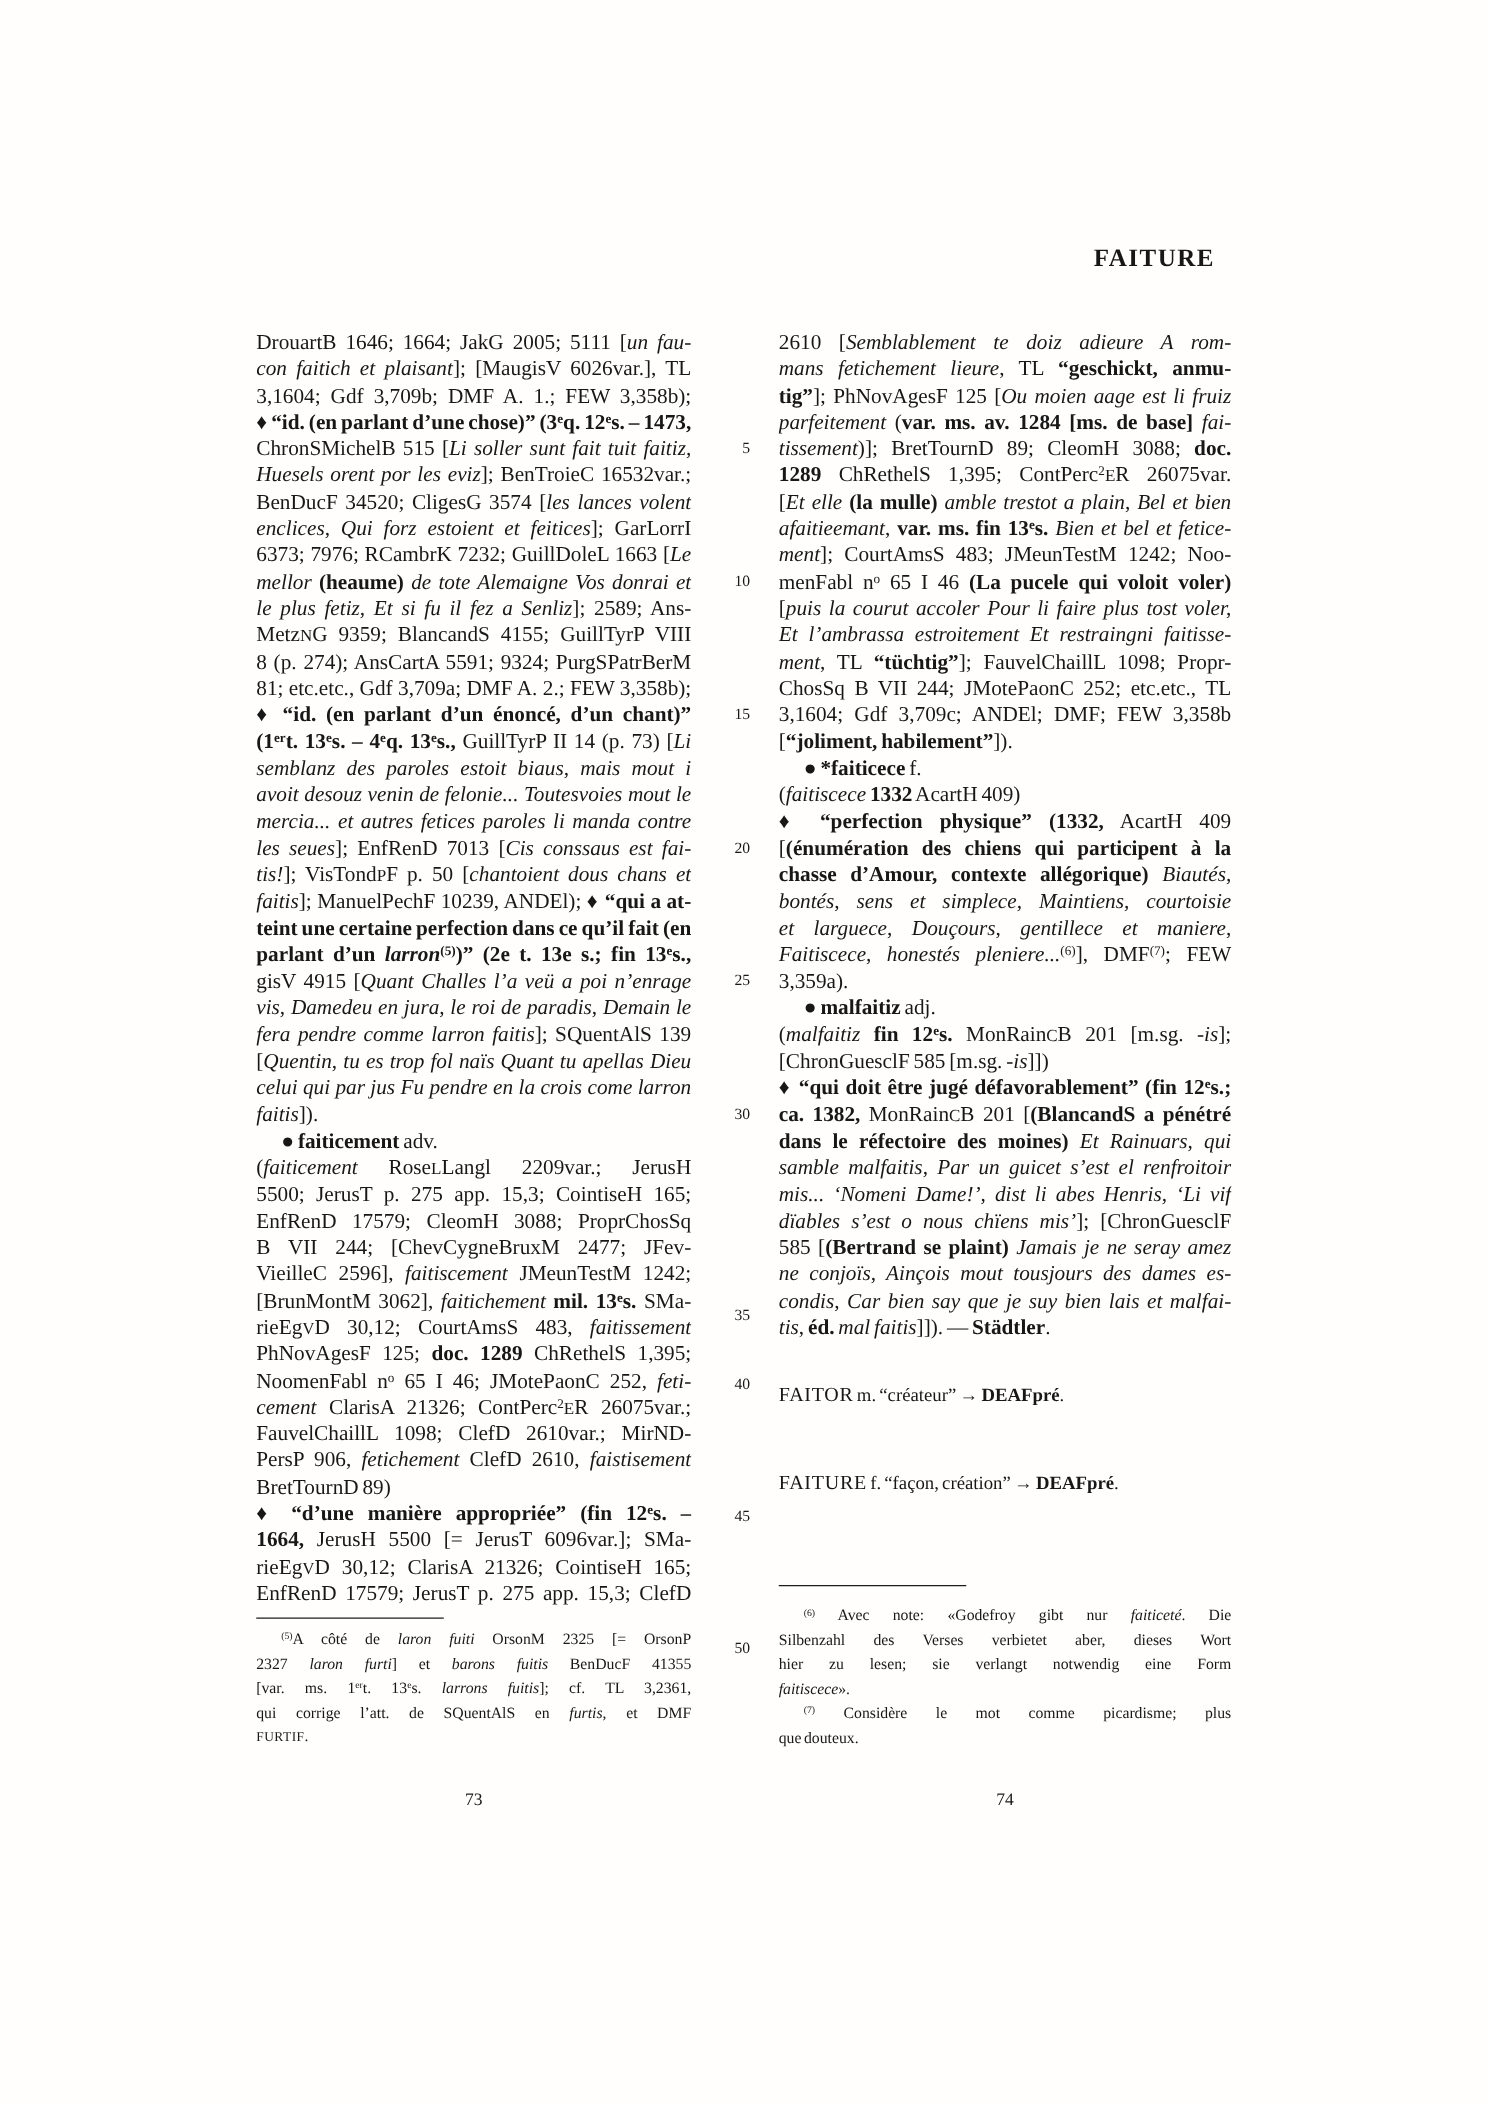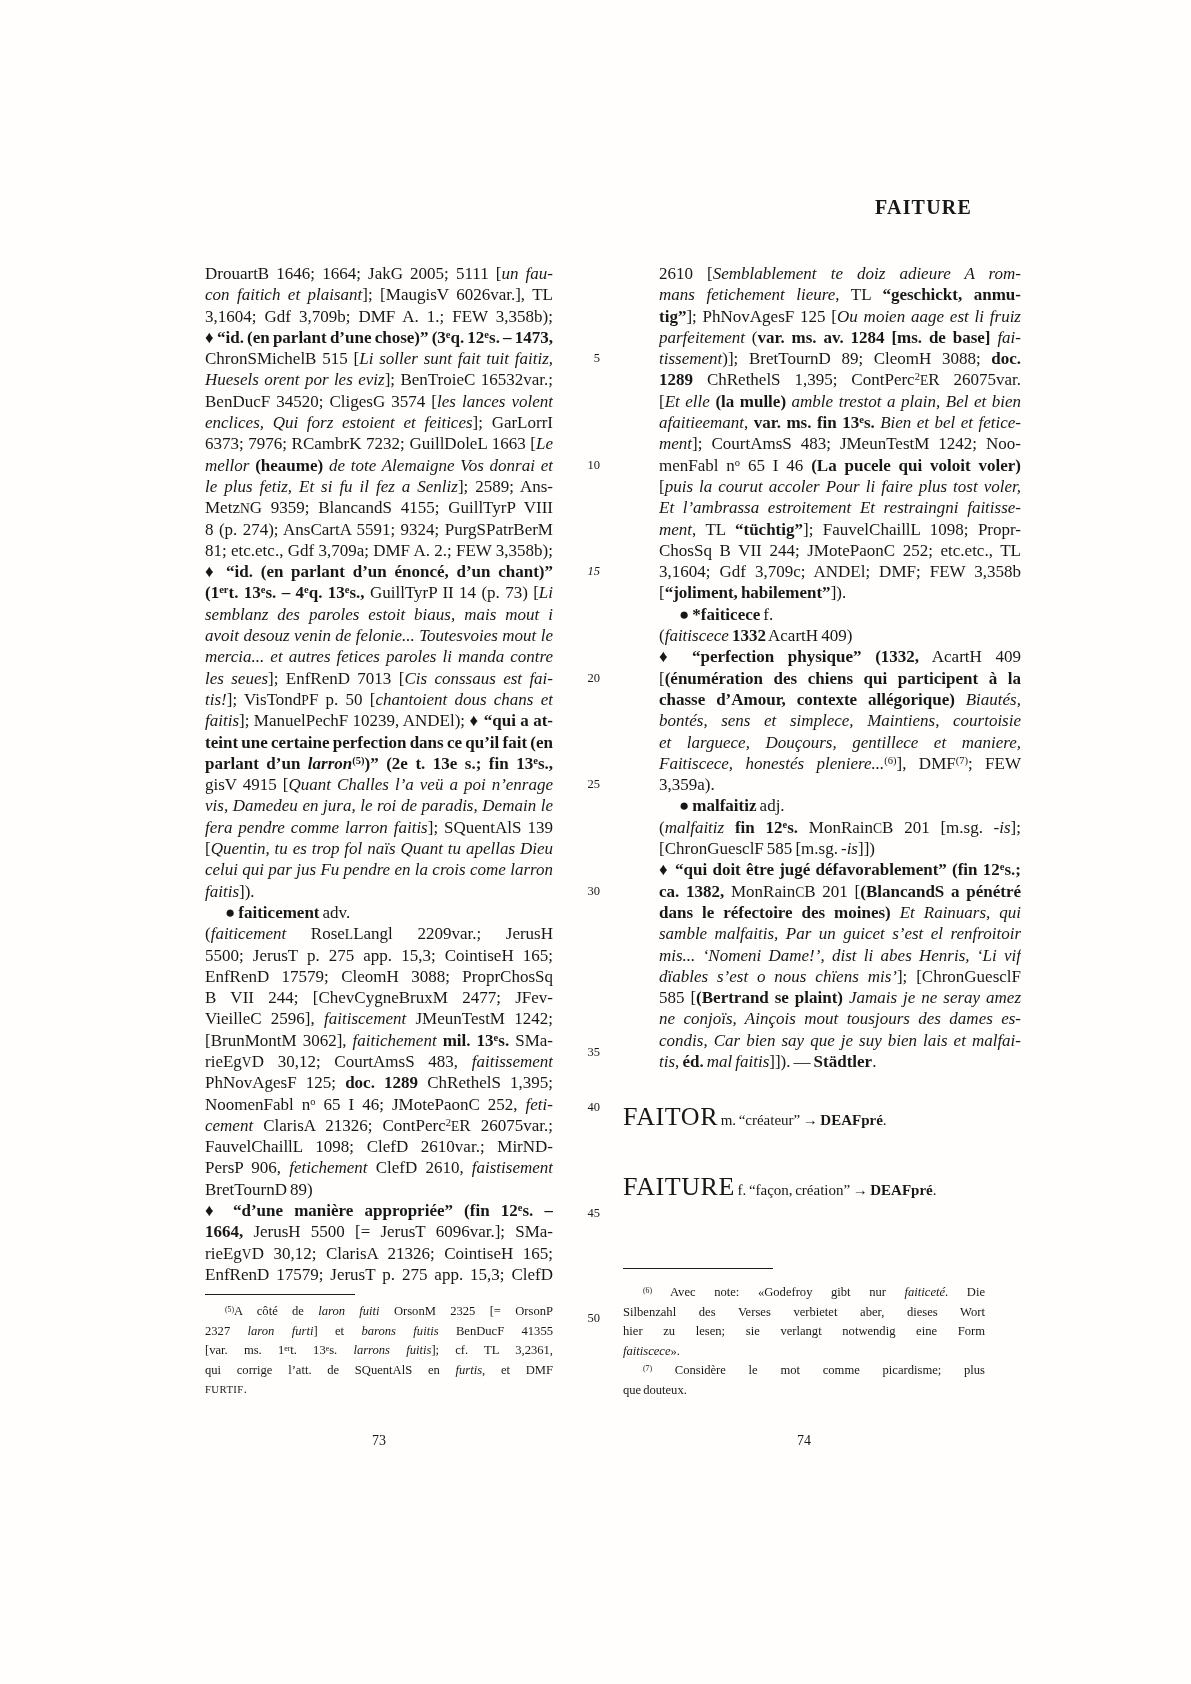--- a/index.html
+++ b/index.html
@@ -3,31 +3,31 @@
 <meta charset="utf-8">
 <style>
   html,body{margin:0;padding:0}
   body{width:1191px;height:1684px;position:relative;background:#ffffff;
        font-family:"Liberation Serif","DejaVu Serif",serif;color:#171717}
   .page{position:absolute;inset:0;background:#fffefd}
   #running-head{position:absolute;left:623px;top:196px;width:349px;text-align:right;
        font-weight:bold;font-size:20px;letter-spacing:1.2px}
   .col{position:absolute;font-size:17px}
   #left-col{left:205px;top:263px;width:348px}
-  #right-col{left:659px;top:263px;width:362px}
+  #right-col{left:623px;top:263px;width:362px}
   .tl{height:21.3px;line-height:21.3px;text-align:justify;text-align-last:justify;
       word-spacing:-1.2px;overflow:hidden}
   .nj{text-align-last:left}
   .ind{padding-left:20px}
   .bb{font-weight:bold}
   .ii{font-style:italic}
   .ss{font-size:.62em;vertical-align:.45em;line-height:0}
   .kk{font-size:.8em}
   .scc{font-size:.85em;letter-spacing:.4px}
-  .caps{font-size:26px;letter-spacing:.6px}
+  .caps{font-size:16px;letter-spacing:.6px}
   .gutter-num{position:absolute;left:570px;width:30px;text-align:right;
       font-size:12.5px;line-height:21.3px}
   .entry{position:absolute;left:623px;width:362px;font-size:15px}
   .entry .tl{height:30px;line-height:30px}
   .rule{position:absolute;height:1.4px;background:#1c1c1c}
   #left-rule{left:205px;top:1294px;width:150px}
   #right-rule{left:623px;top:1268px;width:150px}
   .footnotes{position:absolute;font-size:12.6px}
   .footnotes .tl{height:19.6px;line-height:19.6px}
   #left-foot{left:205px;top:1302px;width:348px}
@@ -129,21 +129,21 @@
       <div class="tl"><span class="ii">dïables s’est o nous chïens mis’</span><span>]; [ChronGuesclF</span></div>
       <div class="tl"><span>585 [</span><span class="bb">(Bertrand se plaint)</span><span> </span><span class="ii">Jamais je ne seray amez</span></div>
       <div class="tl"><span class="ii">ne conjoïs, Ainçois mout tousjours des dames es-</span></div>
       <div class="tl"><span class="ii">condis, Car bien say que je suy bien lais et malfai-</span></div>
       <div class="tl nj"><span class="ii">tis</span><span>, </span><span class="bb">éd.</span><span> </span><span class="ii">mal faitis</span><span>]]). — </span><span class="bb">Städtler</span><span>.</span></div>
     </div>
 
   <div id="gutter">
       <div class="gutter-num" style="top: 348px;">5</div>
       <div class="gutter-num" style="top: 455px;">10</div>
-      <div class="gutter-num" style="top: 561px; font-style: italic;">15</div>
+      <div class="gutter-num" style="top: 561px;">15</div>
       <div class="gutter-num" style="top: 668px;">20</div>
       <div class="gutter-num" style="top: 774px;">25</div>
       <div class="gutter-num" style="top: 881px;">30</div>
       <div class="gutter-num" style="top: 1042px;">35</div>
       <div class="gutter-num" style="top: 1097px;">40</div>
       <div class="gutter-num" style="top: 1203px;">45</div>
       <div class="gutter-num" style="top: 1308px;">50</div>
     </div>
   <div id="entries">
       <div class="entry" style="top: 1102px;">

